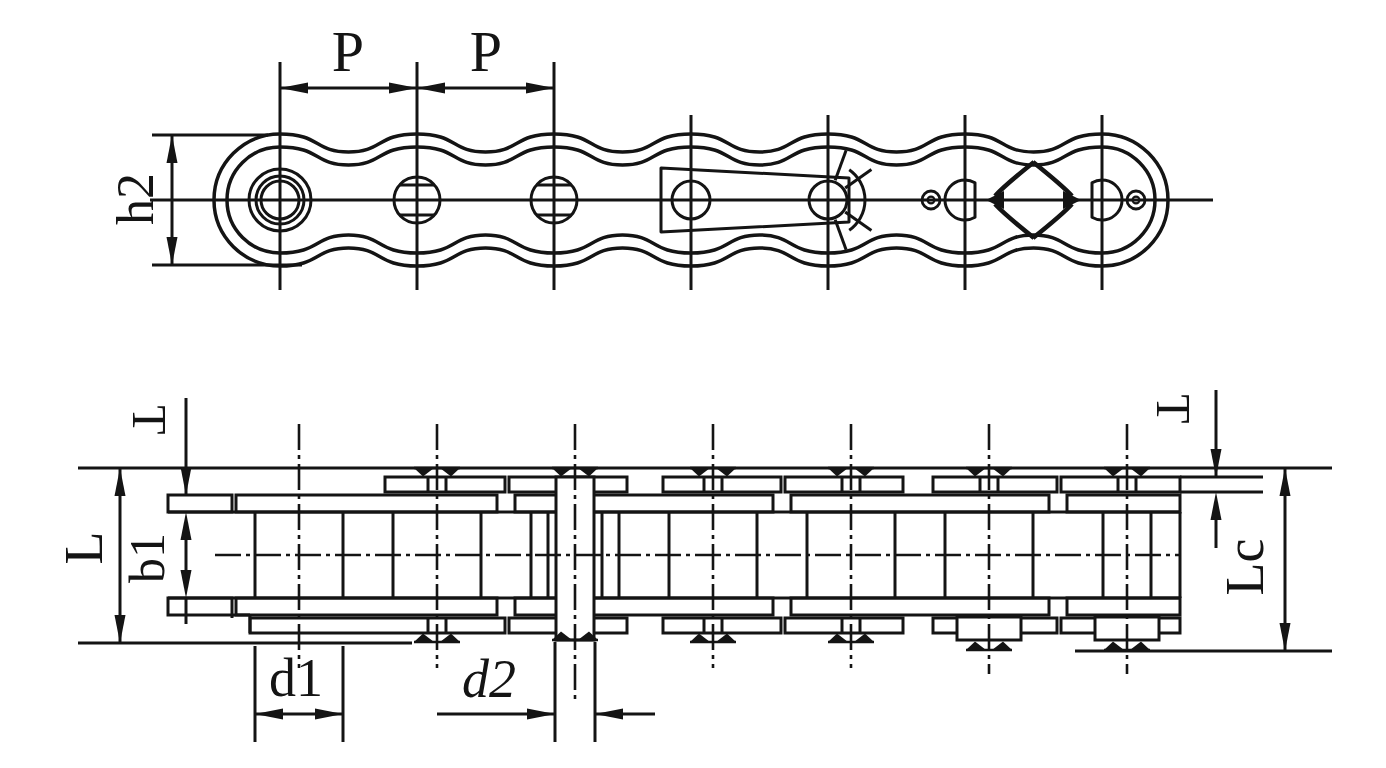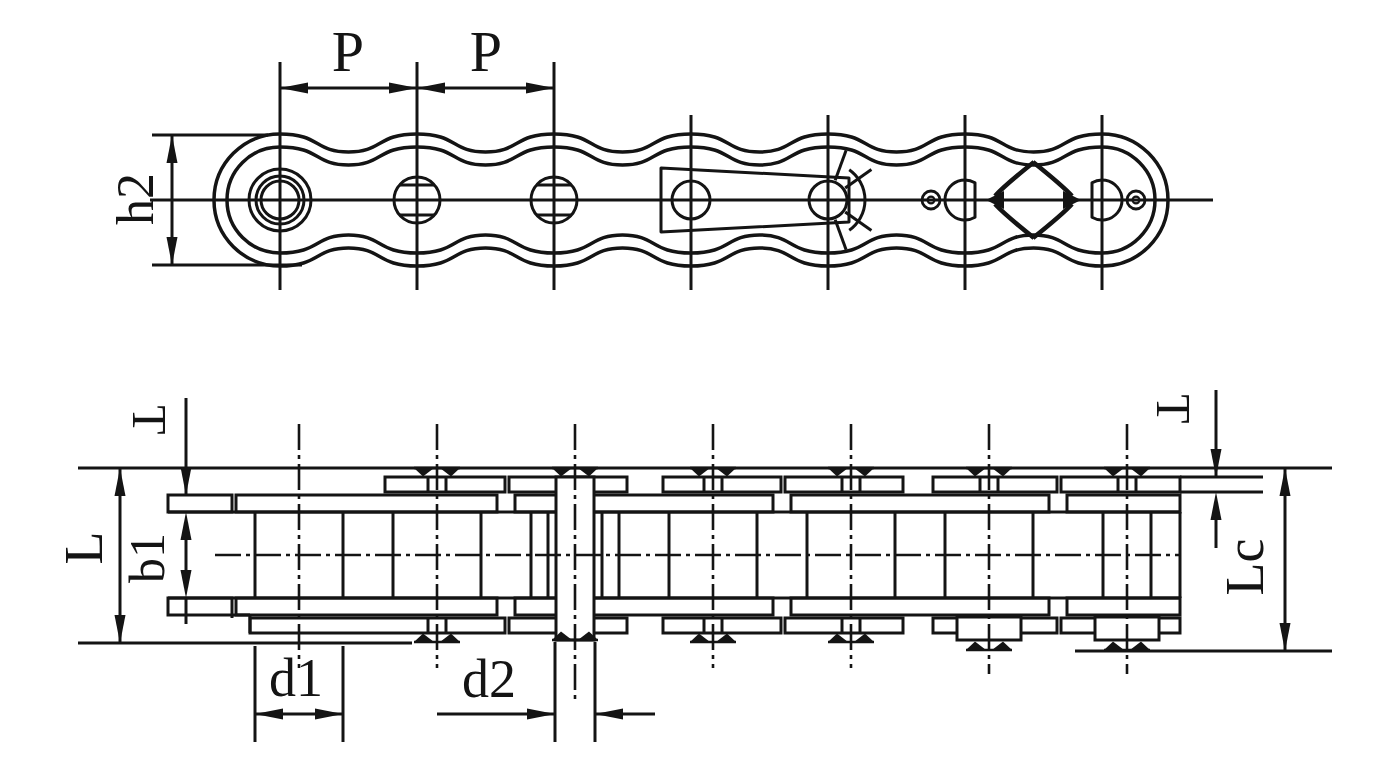--- a/index.html
+++ b/index.html
@@ -214,16 +214,16 @@
       </g>
     </svg>
 
   <div class="lbl" style="left:348px;top:52px;font-size:58px;">P</div>
   <div class="lbl" style="left:486px;top:52px;font-size:58px;">P</div>
   <div class="lbl rot-ccw" style="left:136px;top:199px;font-size:52px;">h2</div>
   <div class="lbl rot-cw" style="left:149px;top:420px;font-size:48px;">T</div>
   <div class="lbl rot-ccw" style="left:84px;top:548px;font-size:54px;">L</div>
   <div class="lbl rot-ccw" style="left:147px;top:558px;font-size:50px;">b1</div>
   <div class="lbl" style="left:296px;top:678px;font-size:54px;">d1</div>
-  <div class="lbl" style="left:489px;top:679px;font-size:54px;">d2</div>
+  <div class="lbl" style="left:489px;top:679px;font-size:54px;font-style:italic;">d2</div>
   <div class="lbl rot-cw" style="left:1173px;top:409px;font-size:48px;">T</div>
   <div class="lbl rot-ccw" style="left:1245px;top:567px;font-size:54px;">Lc</div>
 </div>
 
 </body></html>

